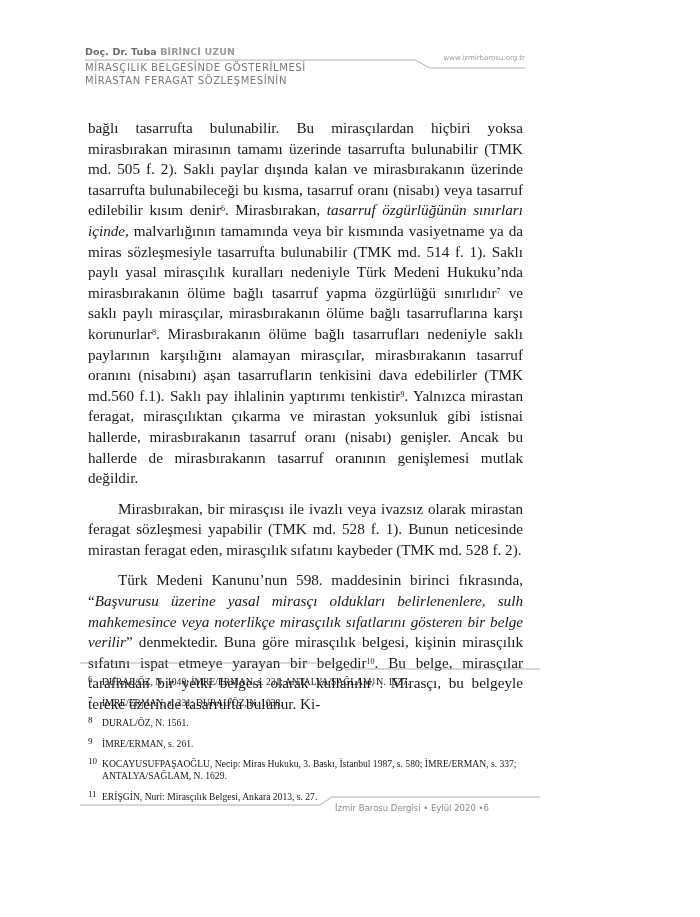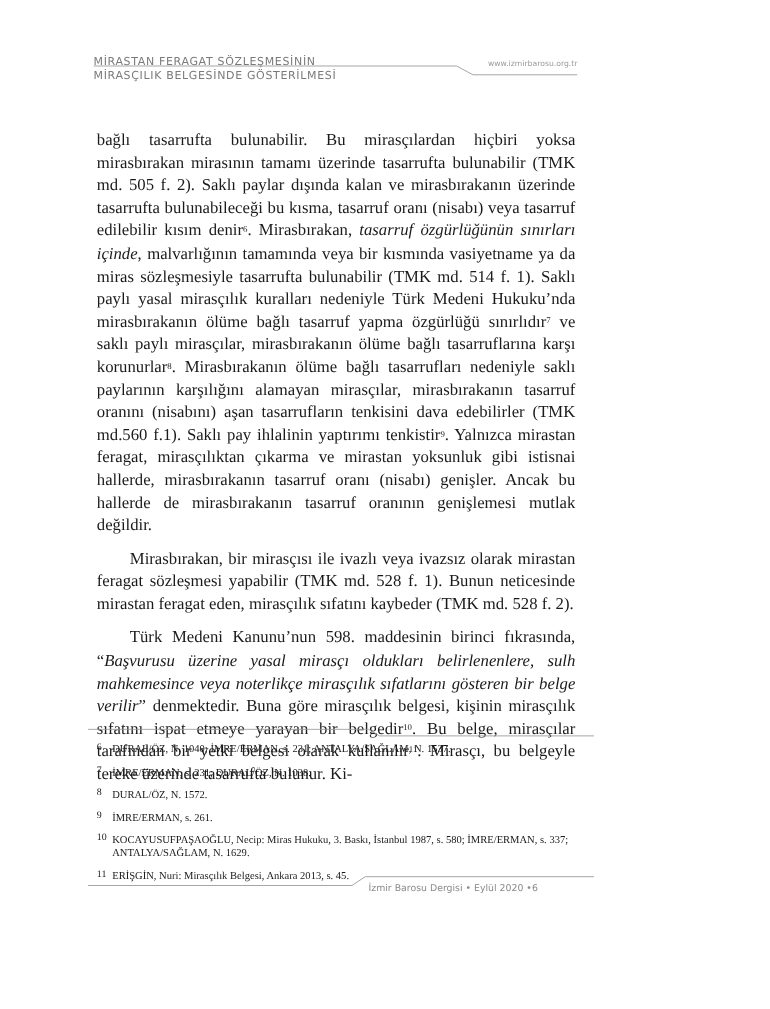--- a/index.html
+++ b/index.html
@@ -24,23 +24,26 @@
   .fn .num { width: 14px; flex: none; font-size: 9px; position: relative; top: -3px; }
   .fn .txt { flex: 1; }
 
   .footer-rule { position: absolute; left: 80px; top: 796px; width: 460px; height: 10px; }
   .footer { position: absolute; left: 335px; top: 803px; width: 190px; font-family: "DejaVu Sans", sans-serif; font-size: 8.5px; color: #8a8a8a; display: flex; justify-content: flex-start; }
 </style>
 </head>
 <body>
 
 <div class="header">
+  <div class="author">
+    <span>Doç. Dr. Tuba </span><span class="sur">BİRİNCİ UZUN</span>
+  </div>
   <div style="height:4px"></div>
+  <div class="title-line">MİRASÇILIK BELGESİNDE GÖSTERİLMESİ</div>
   <div class="title-line">MİRASTAN FERAGAT SÖZLEŞMESİNİN</div>
-  <div class="title-line">MİRASÇILIK BELGESİNDE GÖSTERİLMESİ</div>
   <div class="site">www.izmirbarosu.org.tr</div>
 </div>
 <svg class="header-rule" viewBox="0 0 440 10" preserveAspectRatio="none">
   <polyline points="0,1 330,1 345,9 440,9" fill="none" stroke="#9a9a9a" stroke-width="0.8"></polyline>
 </svg>
 
 <div class="body-text">
   <p><span>bağlı tasarrufta bulunabilir. Bu mirasçılardan hiçbiri yoksa mirasbırakan mirasının tamamı üzerinde tasarrufta bulunabilir (TMK md. 505 f. 2). Saklı paylar dışında kalan ve mirasbırakanın üzerinde tasarrufta bulunabileceği bu kısma, tasarruf oranı (nisabı) veya tasarruf edilebilir kısım denir</span><sup>6</sup><span>. Mirasbırakan, </span><i>tasarruf özgürlüğünün sınırları içinde</i><span>, malvarlığının tamamında veya bir kısmında vasiyetname ya da miras sözleşmesiyle tasarrufta bulunabilir (TMK md. 514 f. 1). Saklı paylı yasal mirasçılık kuralları nedeniyle Türk Medeni Hukuku’nda mirasbırakanın ölüme bağlı tasarruf yapma özgürlüğü sınırlıdır</span><sup>7</sup><span> ve saklı paylı mirasçılar, mirasbırakanın ölüme bağlı tasarruflarına karşı korunurlar</span><sup>8</sup><span>. Mirasbırakanın ölüme bağlı tasarrufları nedeniyle saklı paylarının karşılığını alamayan mirasçılar, mirasbırakanın tasarruf oranını (nisabını) aşan tasarrufların tenkisini dava edebilirler (TMK md.560 f.1). Saklı pay ihlalinin yaptırımı tenkistir</span><sup>9</sup><span>. Yalnızca mirastan feragat, mirasçılıktan çıkarma ve mirastan yoksunluk gibi istisnai hallerde, mirasbırakanın tasarruf oranı (nisabı) genişler. Ancak bu hallerde de mirasbırakanın tasarruf oranının genişlemesi mutlak değildir.</span></p>
   <p class="indent">Mirasbırakan, bir mirasçısı ile ivazlı veya ivazsız olarak mirastan feragat sözleşmesi yapabilir (TMK md. 528 f. 1). Bunun neticesinde mirastan feragat eden, mirasçılık sıfatını kaybeder (TMK md. 528 f. 2).</p>
   <p class="indent"><span>Türk Medeni Kanunu’nun 598. maddesinin birinci fıkrasında, “</span><i>Başvurusu üzerine yasal mirasçı oldukları belirlenenlere, sulh mahkemesince veya noterlikçe mirasçılık sıfatlarını gösteren bir belge verilir</i><span>” denmektedir. Buna göre mirasçılık belgesi, kişinin mirasçılık sıfatını ispat etmeye yarayan bir belgedir</span><sup>10</sup><span>. Bu belge, mirasçılar tarafından bir yetki belgesi olarak kullanılır</span><sup>11</sup><span>. Mirasçı, bu belgeyle tereke üzerinde tasarrufta bulunur. Ki-</span></p>
@@ -54,33 +57,33 @@
   <div class="fn">
       <span class="num">6</span>
       <span class="txt">DURAL/ÖZ, N. 1040; İMRE/ERMAN, s. 231; ANTALYA/SAĞLAM, N. 1537.</span>
     </div>
   <div class="fn">
       <span class="num">7</span>
       <span class="txt">İMRE/ERMAN, s. 231; DURAL/ÖZ, N. 1038.</span>
     </div>
   <div class="fn">
       <span class="num">8</span>
-      <span class="txt">DURAL/ÖZ, N. 1572.</span>
+      <span class="txt">DURAL/ÖZ, N. 1561.</span>
     </div>
   <div class="fn">
       <span class="num">9</span>
       <span class="txt">İMRE/ERMAN, s. 261.</span>
     </div>
   <div class="fn">
       <span class="num">10</span>
       <span class="txt">KOCAYUSUFPAŞAOĞLU, Necip: Miras Hukuku, 3. Baskı, İstanbul 1987, s. 580; İMRE/ERMAN, s. 337; ANTALYA/SAĞLAM, N. 1629.</span>
     </div>
   <div class="fn">
       <span class="num">11</span>
-      <span class="txt">ERİŞGİN, Nuri: Mirasçılık Belgesi, Ankara 2013,  s. 45.</span>
+      <span class="txt">ERİŞGİN, Nuri: Mirasçılık Belgesi, Ankara 2013,  s. 27.</span>
     </div>
 </div>
 
 <svg class="footer-rule" viewBox="0 0 460 10" preserveAspectRatio="none">
   <polyline points="0,9 240,9 252,1 460,1" fill="none" stroke="#9a9a9a" stroke-width="0.8"></polyline>
 </svg>
 <div class="footer">
   <span>İzmir Barosu Dergisi • Eylül 2020 •</span>
   <span>6</span>
 </div>

